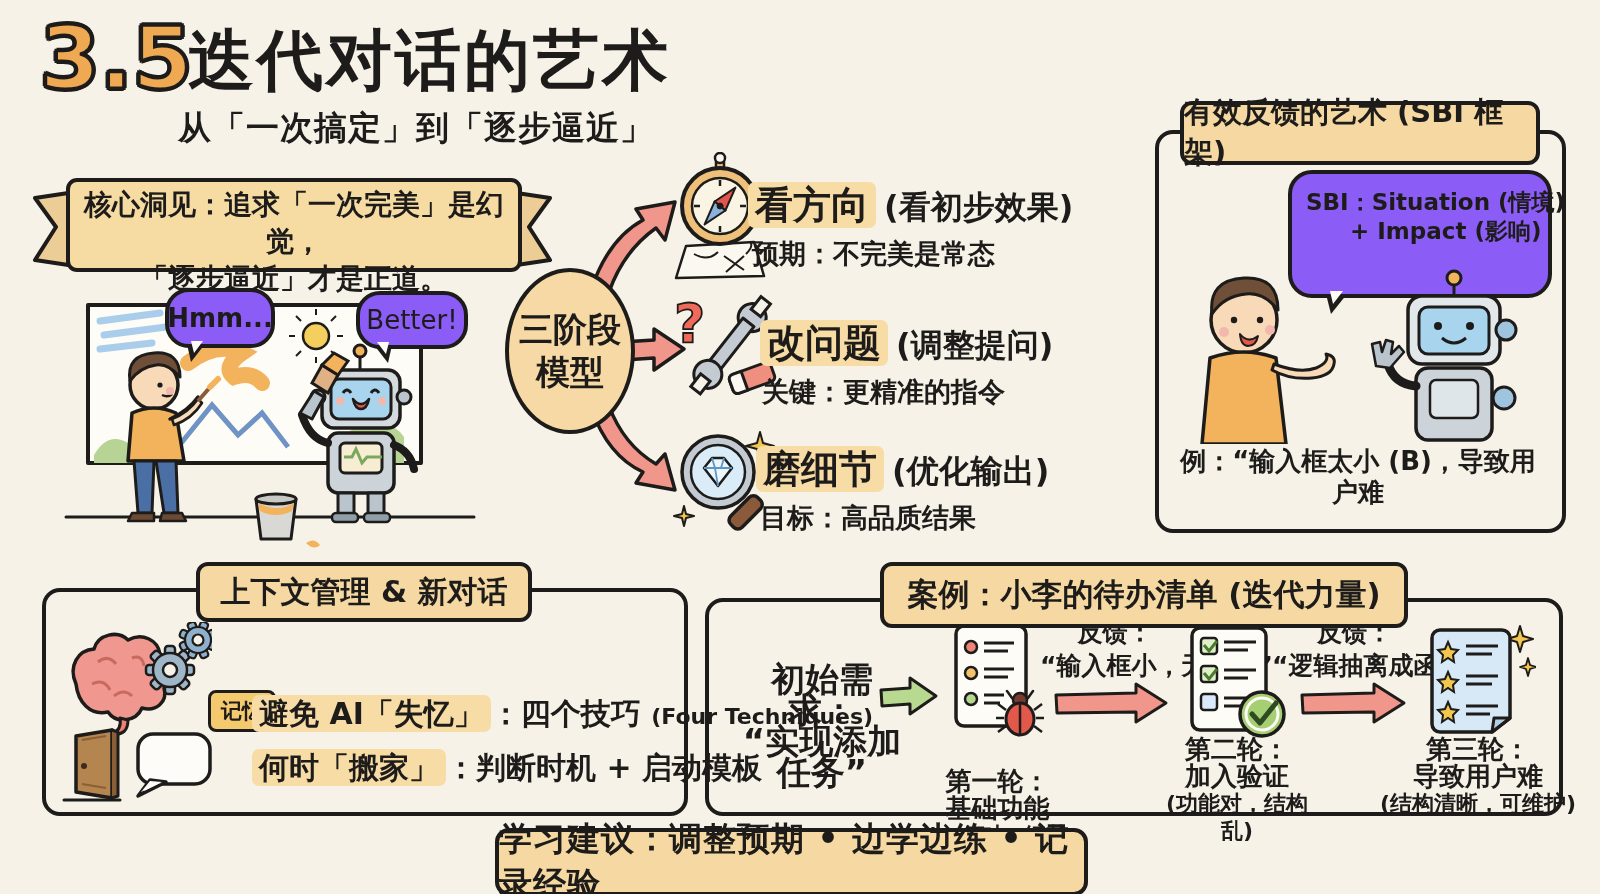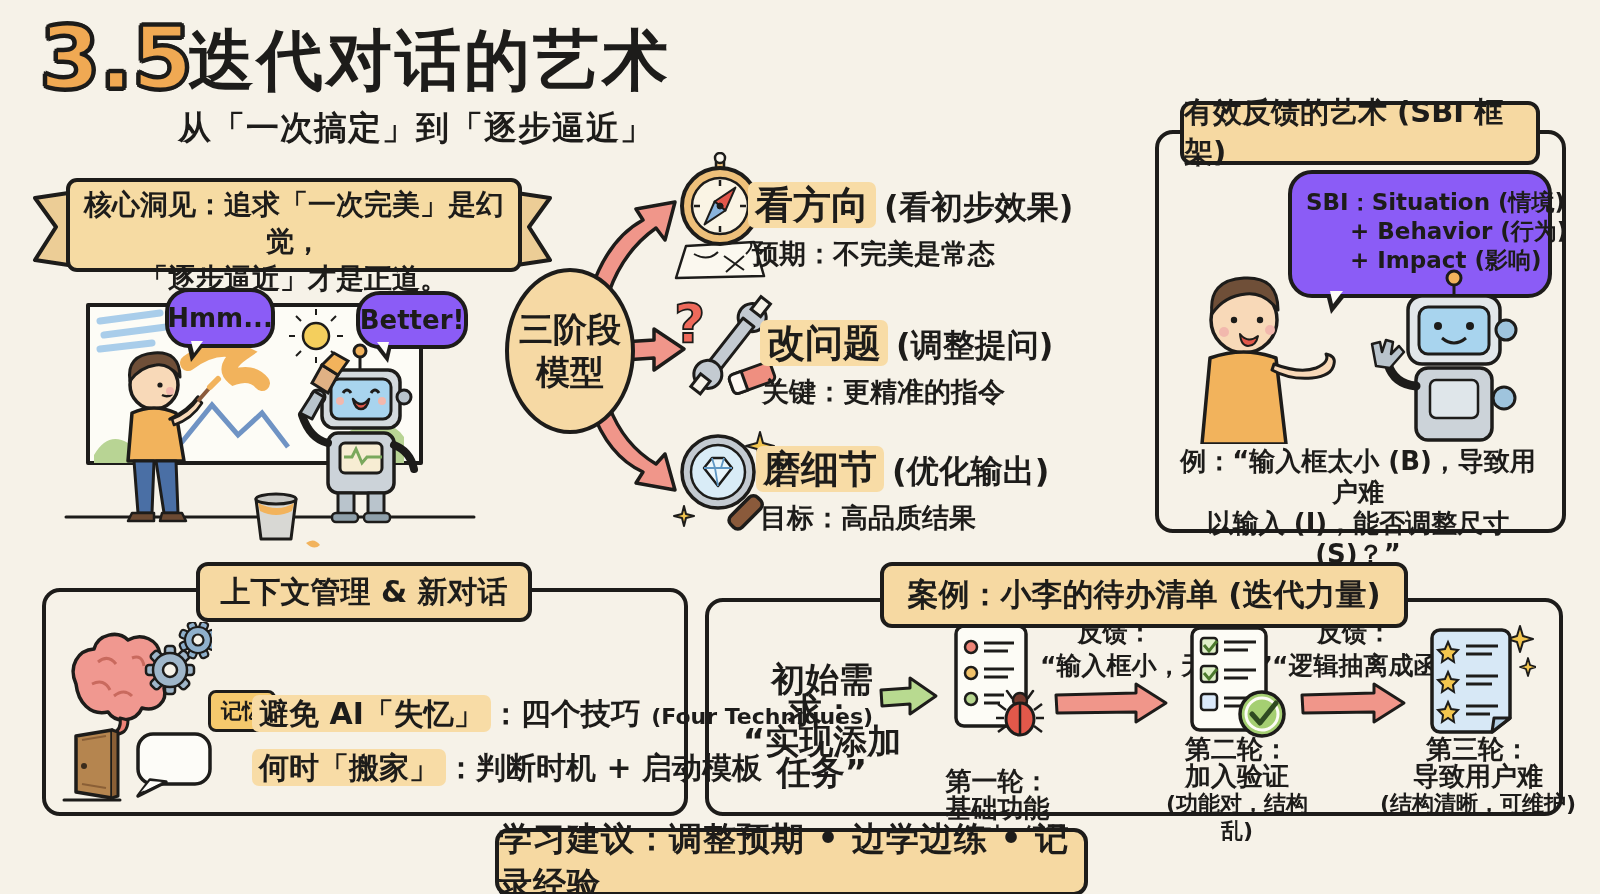--- a/index.html
+++ b/index.html
@@ -156,21 +156,21 @@
         <rect class="ink" x="304" y="228" width="26" height="9" rx="4" fill="#8fa0aa" stroke-width="2.5"></rect>
       </g>
     </svg>
 
     <div class="abs bubble" style="left:105px;top:3px;width:102px;height:52px;">
       <div style="width:100%;height:100%;display:flex;align-items:center;justify-content:center;font-size:26px;font-weight:bold;">Hmm...</div>
       <div class="bubble-tail-b" style="left:18px;bottom:-18px;border-width:18px 14px 0 4px;border-color:#1d1c1a transparent transparent transparent;"></div>
       <div class="bubble-tail-b" style="left:22px;bottom:-9px;border-width:12px 9px 0 3px;border-color:#fdfcf8 transparent transparent transparent;"></div>
     </div>
     <div class="abs bubble" style="left:296px;top:6px;width:104px;height:50px;">
-      <div style="width:100%;height:100%;display:flex;align-items:center;justify-content:center;font-size:26px;font-weight:bold;">Better!</div>
+      <div style="width:100%;height:100%;display:flex;align-items:center;justify-content:center;font-size:26px;font-weight:normal;">Better!</div>
       <div class="bubble-tail-b" style="left:14px;bottom:-18px;border-width:18px 4px 0 14px;border-color:#1d1c1a transparent transparent transparent;"></div>
       <div class="bubble-tail-b" style="left:17px;bottom:-9px;border-width:12px 3px 0 9px;border-color:#fdfcf8 transparent transparent transparent;"></div>
     </div>
   </div>
 
   <div class="abs hub">
     <div>三阶段</div>
     <div>模型</div>
   </div>
 
@@ -251,21 +251,20 @@
   <div class="abs panel sbi-box"></div>
   <div class="abs tab sbi-tab">
     <span>有效反馈的艺术 (SBI 框架)</span>
   </div>
   <div class="abs bubble sbi-bubble">
     <div class="bubble-tail-b" style="left:34px;bottom:-20px;border-width:20px 16px 0 5px;border-color:#1d1c1a transparent transparent transparent;"></div>
     <div class="bubble-tail-b" style="left:38px;bottom:-10px;border-width:13px 10px 0 3px;border-color:#fdfcf8 transparent transparent transparent;"></div>
   </div>
   <div class="abs sbi-bubble-text">
     <div>SBI：Situation (情境)</div>
-    <div class="ind">+ Behavior (行为)</div>
     <div class="ind">+ Impact (影响)</div>
   </div>
 
   <svg class="abs" style="left:1172px;top:268px;" width="380" height="176" viewBox="0 0 380 176">
     <g>
       <circle class="ink" cx="72" cy="52" r="33" fill="#f8d9b8" stroke-width="3.5"></circle>
       <path class="ink" d="M40 46 q-4 -34 32 -36 q34 -2 34 32 q-14 -18 -32 -16 q-22 2 -34 20z" fill="#6f4f38" stroke-width="3"></path>
       <circle cx="62" cy="52" r="3.2" fill="#1d1c1a"></circle>
         <circle cx="88" cy="52" r="3.2" fill="#1d1c1a"></circle>
       <path class="ink" d="M68 66 q8 10 18 2 q-2 10 -10 10 q-7 0 -8 -12z" fill="#e2584a" stroke-width="2"></path>
@@ -285,21 +284,20 @@
       <circle class="ink" cx="334" cy="62" r="10" fill="#9fc4dd" stroke-width="3"></circle>
       <rect class="ink" x="244" y="100" width="76" height="72" rx="12" fill="#ccd3d9" stroke-width="3.5"></rect>
       <rect class="ink" x="258" y="112" width="48" height="38" rx="6" fill="#dfe6ea" stroke-width="2.5"></rect>
       <circle class="ink" cx="332" cy="130" r="11" fill="#9fc4dd" stroke-width="3"></circle>
       <path class="ink" d="M244 118 q-22 -2 -28 -22" stroke="#9fb0ba" stroke-width="9" fill="none"></path>
       <path class="ink" d="M204 98 l-4 -22 l8 -2 l2 10 l4 -12 l7 2 l-2 12 l8 -8 l5 6 l-14 16z" fill="#b9c4cc" stroke-width="2.5"></path>
     </g>
   </svg>
   <div class="abs sbi-example">
     <div>例：“输入框太小 (B)，导致用户难</div>
-    <div>以输入 (I)，能否调整尺寸 (S)？”</div>
   </div>
 
   <div class="abs panel ctx-box"></div>
   <div class="abs tab ctx-tab">
     <span>上下文管理 &amp; 新对话</span>
   </div>
 
   <svg class="abs" style="left:62px;top:622px;" width="150" height="118" viewBox="0 0 150 118">
     <path class="ink" d="M14 62 C6 44 16 28 32 27 C36 12 56 8 66 18 C80 10 96 18 98 32 C112 38 112 58 102 66 C106 80 94 90 80 86 C74 100 54 102 46 90 C28 94 16 80 14 62 Z" fill="#f09890" stroke-width="3.5"></path>
     <path d="M36 40 q10 -8 18 2 M30 62 q12 -6 18 6 M52 74 q10 -8 18 0 M70 36 q10 -4 12 8" stroke="#c96a5e" stroke-width="3" fill="none"></path>

